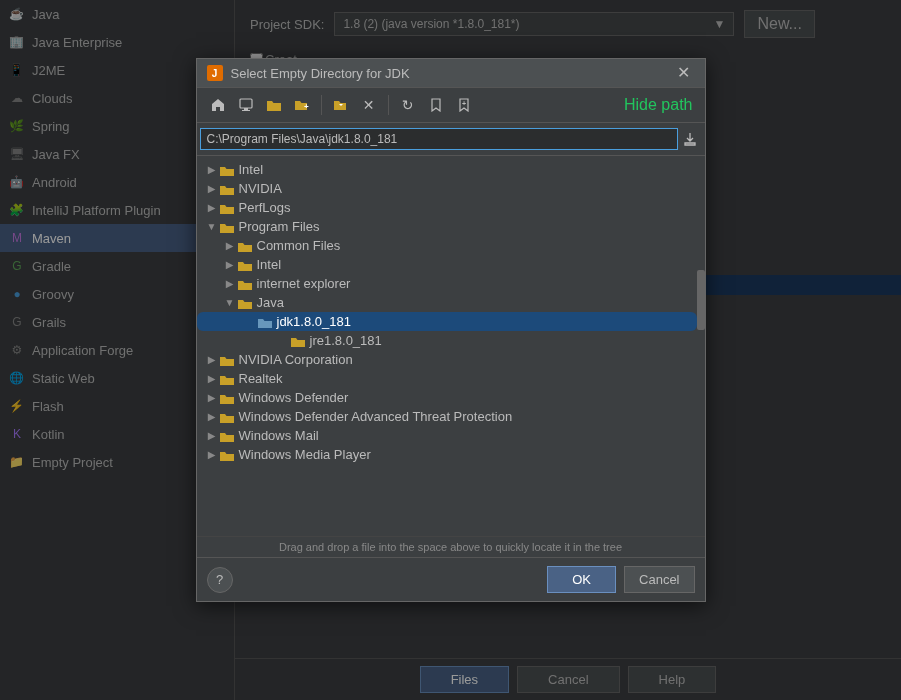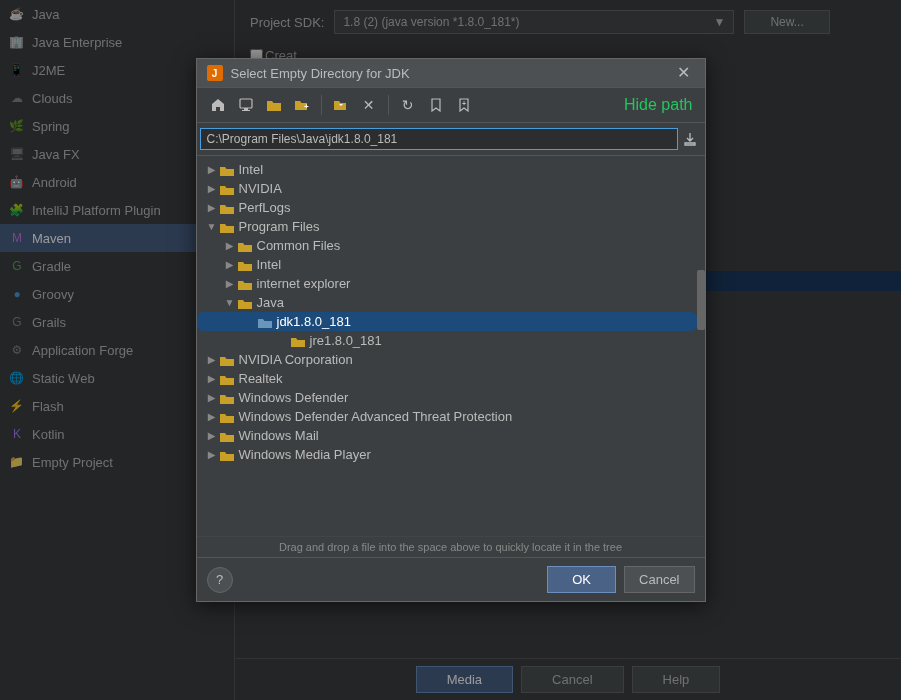--- a/index.html
+++ b/index.html
@@ -84,23 +84,23 @@
       align-items: center;
       justify-content: space-between;
       cursor: pointer;
       max-width: 400px;
     }
     .sdk-select .sdk-value { color: #bbbbbb; }
     .new-btn {
       background: #4c5052;
       border: 1px solid #666;
       color: #bbbbbb;
-      padding: 4px 25px;
-      cursor: pointer;
-      font-size: 12px;
+      padding: 4px 12px;
+      cursor: pointer;
+      font-size: 16px;
     }
 
     
     .create-row {
       padding: 4px 15px;
       display: flex;
       align-items: center;
       gap: 2px;
       color: #bbbbbb;
       text-decoration: underline;
@@ -523,21 +523,21 @@
           <span>org.a</span>
         </div>
       <div class="tree-item">
           <span class="arrow">▶</span>
           <span>org.a</span>
         </div>
     </div>
   </div>
 
   <div class="bottom-nav">
-    <button class="nav-btn active-nav">Media</button>
+    <button class="nav-btn active-nav">Files</button>
     <button class="nav-btn">Cancel</button>
     <button class="nav-btn">Help</button>
   </div>
 
 </div>
 
 <div class="modal-overlay">
   <div class="modal">
 
     <div class="modal-titlebar">

